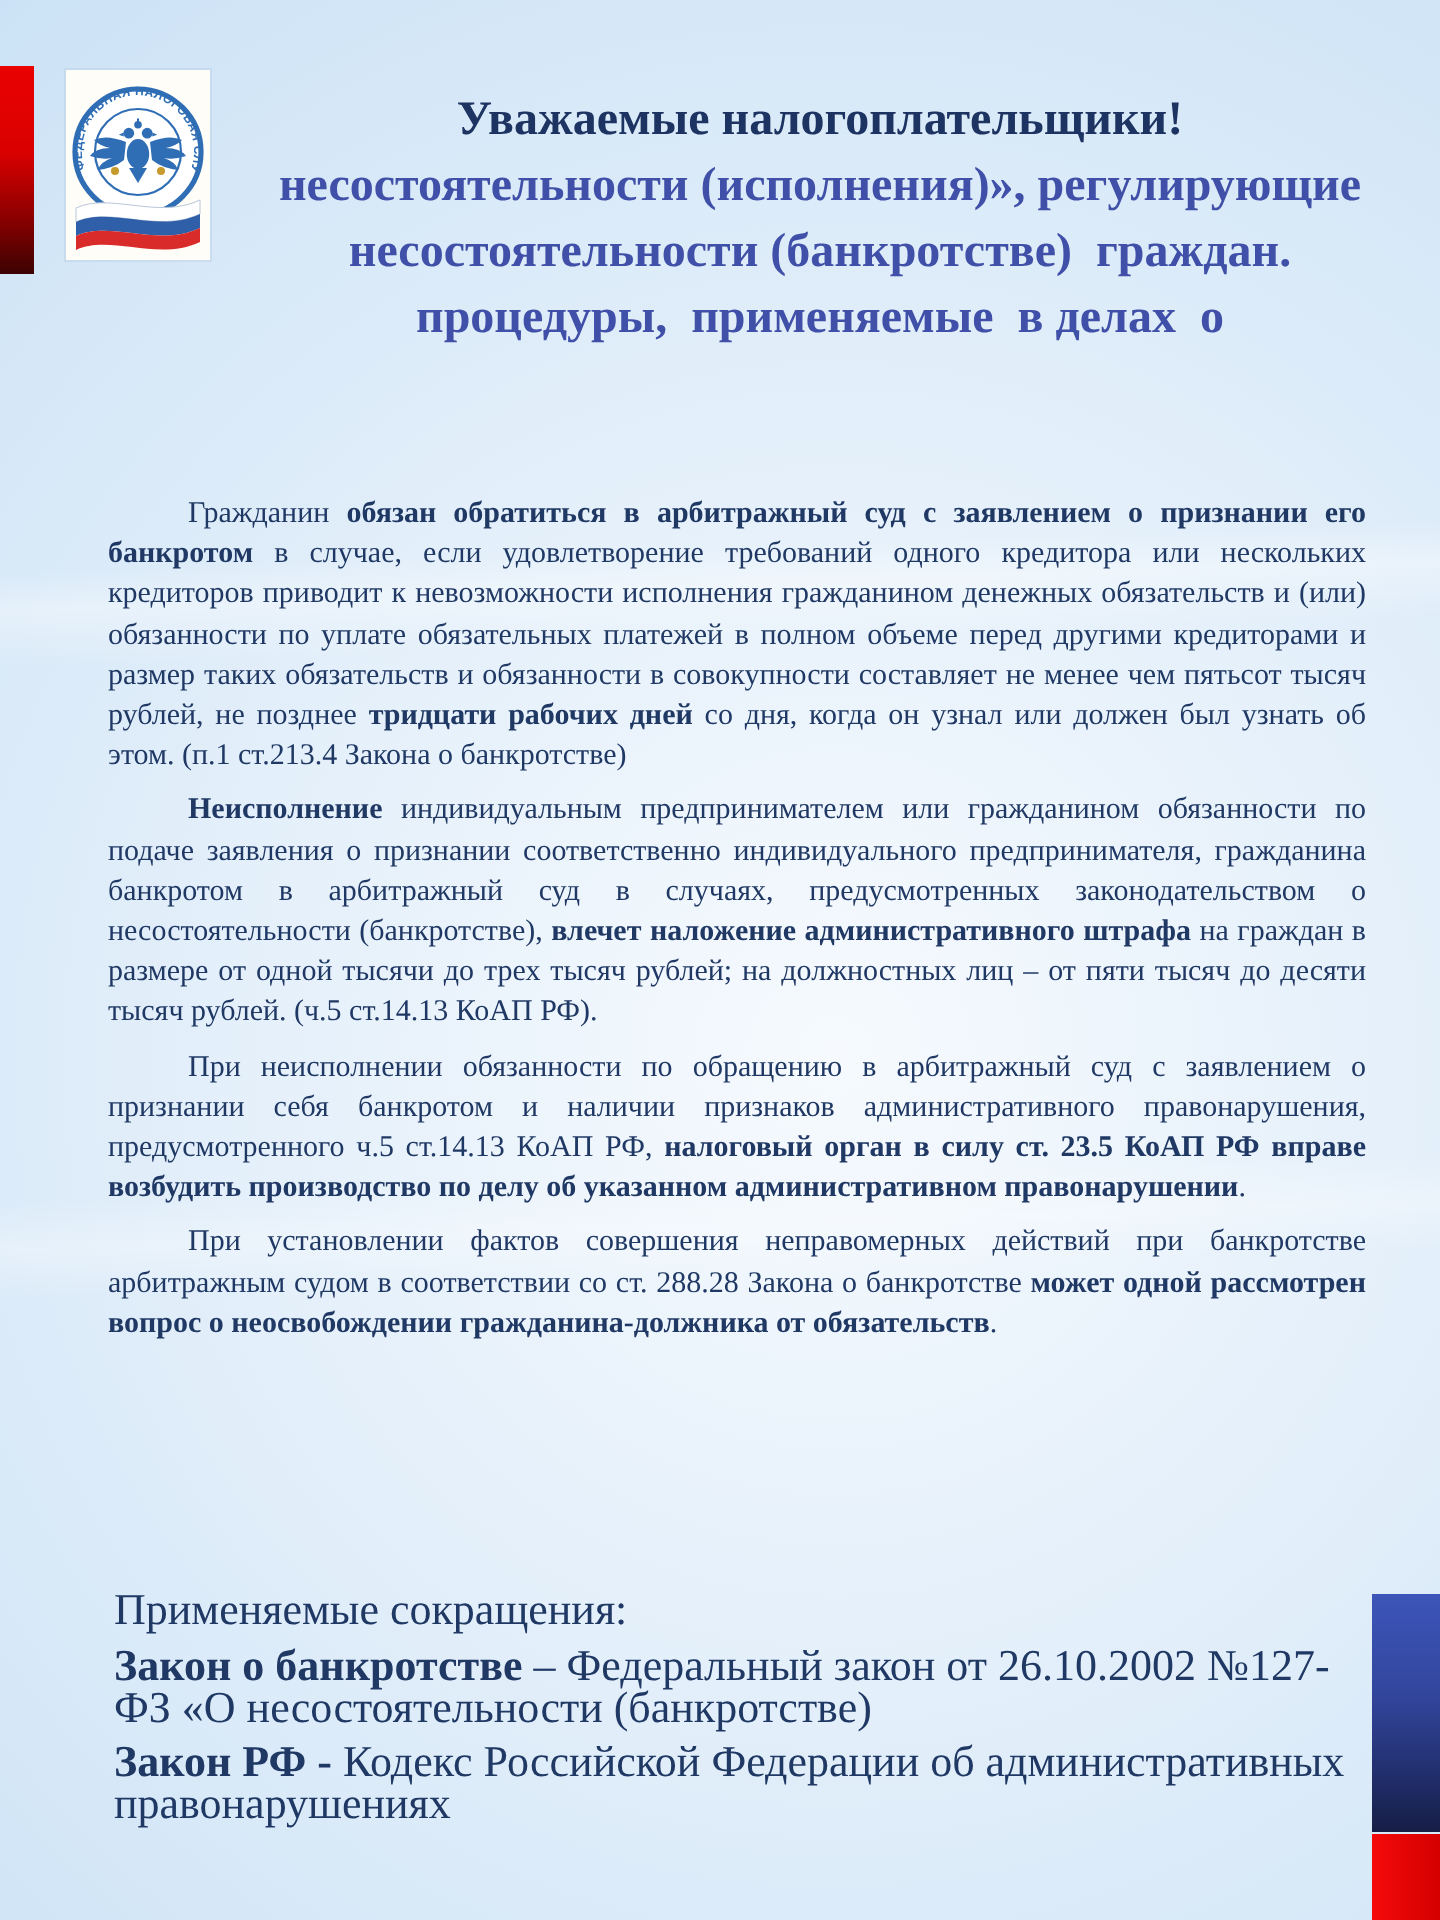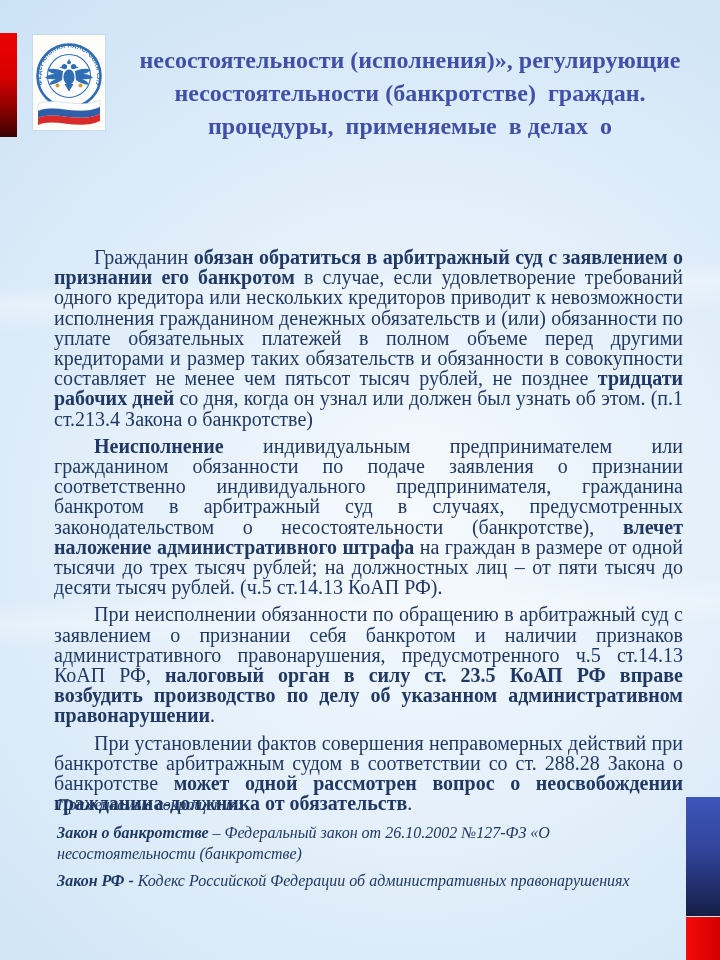--- a/index.html
+++ b/index.html
@@ -21,26 +21,26 @@
   
   .logo-box{position:absolute;left:33px;top:35px;width:72px;height:95px;
     background:#fffdf8;box-shadow:0 0 0 1px rgba(180,200,220,.35);}
   
   .title{position:absolute;left:110px;top:44px;width:600px;text-align:center;
     font-weight:bold;}
   .title .t1{font-size:24px;line-height:33px;color:#1d3361;white-space:pre;}
   .title .tline{font-size:24px;line-height:33px;color:#4050a8;white-space:pre;}
   
   .bodytext{position:absolute;left:54px;top:247px;width:629px;
-    color:#1f3864;font-size:20px;line-height:20.2px;text-align:justify;}
+    color:#1f3864;font-size:15px;line-height:20.2px;text-align:justify;}
   .bodytext p{margin:0 0 7px 0;text-indent:40px;}
   .b{font-weight:bold;}
   
   .footer{position:absolute;left:57px;top:794px;width:625px;
-    color:#1f3864;font-style:italic;font-size:16px;line-height:21px;}
+    color:#1f3864;font-size:22px;line-height:21px;}
   .footer .fh{margin:0 0 7px 0;}
   .footer .fentry{margin:0 0 6px 0;}
 </style>
 </head>
 <body>
 
 <div class="page">
 
   <div class="bar-left"></div>
 
@@ -71,20 +71,21 @@
       <circle cx="47.5" cy="50.5" r="2" fill="#c79a2e"></circle>
       <g>
         <path d="M5,69 C22,61 46,75 67,65 L67,72 C46,82 22,68 5,76 Z" fill="#ffffff" stroke="#b9c6d8" stroke-width="0.5"></path>
         <path d="M5,76 C22,68 46,82 67,72 L67,79 C46,89 22,75 5,83 Z" fill="#2f5fa8"></path>
         <path d="M5,83 C22,75 46,89 67,79 L67,86 C46,96 22,82 5,90 Z" fill="#da2b2b"></path>
       </g>
     </svg>
   </div>
 
   <div class="title">
+    <div class="t1">Уважаемые налогоплательщики!</div>
     <div>
         <div class="tline">несостоятельности (исполнения)», регулирующие</div>
         <div class="tline">несостоятельности (банкротстве)  граждан.</div>
         <div class="tline">процедуры,  применяемые  в делах  о</div>
       </div>
   </div>
 
   <div class="bodytext">
       <p><span>Гражданин </span><span class="b">обязан обратиться в арбитражный суд с заявлением о признании его банкротом</span><span> в случае, если удовлетворение требований одного кредитора или нескольких кредиторов приводит к невозможности исполнения гражданином денежных обязательств и (или) обязанности по уплате обязательных платежей в полном объеме перед другими кредиторами и размер таких обязательств и обязанности в совокупности составляет не менее чем пятьсот тысяч рублей, не позднее </span><span class="b">тридцати рабочих дней</span><span> со дня, когда он узнал или должен был узнать об этом. (п.1 ст.213.4 Закона о банкротстве)</span></p>
       <p><span class="b">Неисполнение</span><span> индивидуальным предпринимателем или гражданином обязанности по подаче заявления о признании соответственно индивидуального предпринимателя, гражданина банкротом в арбитражный суд в случаях, предусмотренных законодательством о несостоятельности (банкротстве), </span><span class="b">влечет наложение административного штрафа</span><span> на граждан в размере от одной тысячи до трех тысяч рублей; на должностных лиц – от пяти тысяч до десяти тысяч рублей. (ч.5 ст.14.13 КоАП РФ).</span></p>

